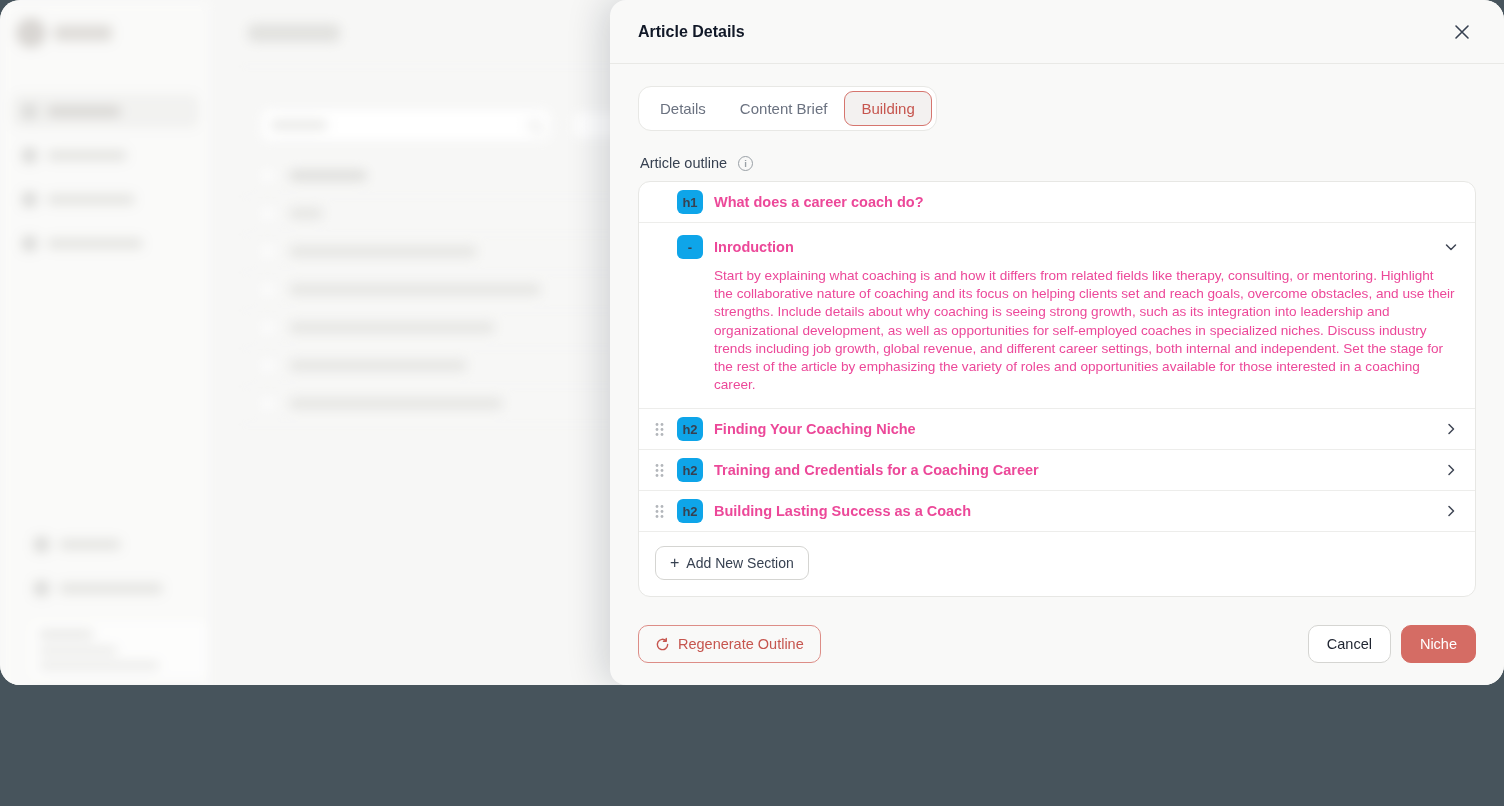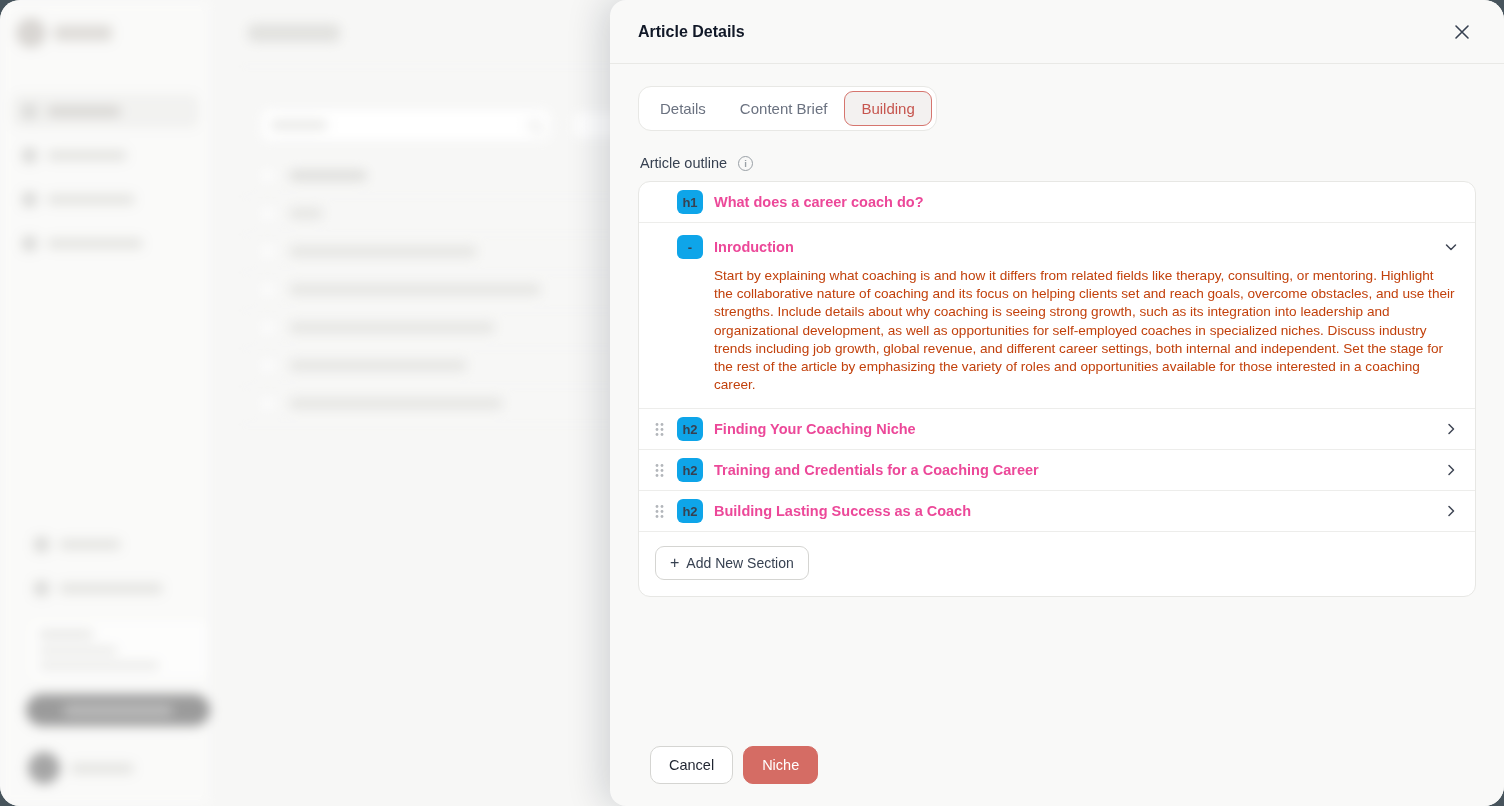--- a/index.html
+++ b/index.html
@@ -1,19 +1,19 @@
 <!DOCTYPE html>
 <html><head>
 <meta charset="utf-8">
 <style>
   * { margin:0; padding:0; box-sizing:border-box; }
   html,body { width:1504px; height:806px; }
   body { font-family:"Liberation Sans", sans-serif; background:#47545c; overflow:hidden; }
 
-  .viewport { position:relative; width:1504px; height:806px; background:#47545c; }
+  .viewport { position:relative; width:1504px; height:685px; background:#47545c; }
   .app { position:absolute; inset:0; border-radius:20px; overflow:hidden; background:#f1f1ef; }
 
   
   .bg { position:absolute; inset:-12px; filter:blur(6px); }
   .bg-overlay { position:absolute; inset:0; background:rgba(255,255,255,0.45); }
 
   .sidebar { position:absolute; left:12px; top:12px; width:212px; height:806px; background:#f6f6f4; border-right:1px solid #e7e7e4; }
   .logo-row { display:flex; align-items:center; gap:8px; padding:18px 16px; }
   .logo-circle { width:30px; height:30px; border-radius:50%; background:#b9b4ae; }
   .logo-word { width:58px; height:16px; border-radius:4px; background:#c4c0ba; }
@@ -59,21 +59,21 @@
   .info-ico { width:15px; height:15px; border:1.4px solid #9aa0a6; border-radius:50%; color:#9aa0a6; font-size:9.5px; display:flex; align-items:center; justify-content:center; font-weight:700; }
 
   .outline-card { background:#fff; border:1px solid #e7e7e4; border-radius:12px; overflow:hidden; }
   .o-row { display:flex; align-items:center; padding:8px 16px; border-bottom:1px solid #ededeb; min-height:38px; }
   .grip-slot { width:22px; display:flex; align-items:center; flex-shrink:0; }
   .badge { min-width:26px; height:24px; padding:0 4px; background:#0ea5e9; border-radius:6px; display:flex; align-items:center; justify-content:center; font-size:13px; font-weight:700; color:#374151; flex-shrink:0; }
   .o-title { font-size:14.5px; font-weight:700; color:#ec4899; margin-left:11px; flex:1; }
   .chev { color:#3f4654; flex-shrink:0; cursor:pointer; display:flex; }
   .intro-block { padding:10px 16px 14px 16px; border-bottom:1px solid #ededeb; }
   .intro-head { display:flex; align-items:center; min-height:28px; }
-  .intro-desc { margin:6px 4px 0 59px; font-size:13.6px; line-height:18.2px; color:#c2410c; max-width:780px; }
+  .intro-desc { margin:6px 4px 0 59px; font-size:13.6px; line-height:18.2px; color:#ec4899; max-width:780px; }
   .add-row { padding:14px 16px 16px 16px; }
   .add-btn { display:inline-flex; align-items:center; gap:7px; background:#fff; border:1px solid #d5d5d2; border-radius:9px; padding:8px 14px; font-size:14px; color:#374151; cursor:pointer; }
   .plus { font-size:16px; line-height:1; color:#374151; }
 
   .modal-footer { position:absolute; left:0; right:0; bottom:0; display:flex; align-items:center; justify-content:space-between; padding:22px 28px; }
   .regen-btn { display:inline-flex; align-items:center; gap:8px; border:1px solid #dd8d87; border-radius:10px; padding:10px 16px; background:transparent; font-size:14.5px; color:#c6554e; cursor:pointer; }
   .footer-right { display:flex; gap:10px;padding-left:12px; }
   .cancel-btn { background:#fff; border:1px solid #d5d5d2; border-radius:10px; padding:10px 18px; font-size:14.5px; color:#1f2430; cursor:pointer; }
   .save-btn { background:#d56c64; border:1px solid #d56c64; border-radius:10px; padding:10px 18px; font-size:14.5px; color:#fff; cursor:pointer; }
 </style>
@@ -293,20 +293,26 @@
           <div class="add-row">
             <button class="add-btn">
               <span class="plus">+</span>
               <span>Add New Section</span>
             </button>
           </div>
         </div>
       </div>
 
       <div class="modal-footer">
+        <button class="regen-btn">
+          <svg width="15" height="15" viewBox="0 0 16 16">
+              <path d="M13.5 8a5.5 5.5 0 1 1-1.6-3.9 M12 1.5 v3 h-3" fill="none" stroke="#c6554e" stroke-width="1.5" stroke-linecap="round" stroke-linejoin="round"></path>
+            </svg>
+          <span>Regenerate Outline</span>
+        </button>
         <div class="footer-right">
           <button class="cancel-btn">Cancel</button>
           <button class="save-btn">Niche</button>
         </div>
       </div>
     </div>
 
   </div>
 </div>
 

